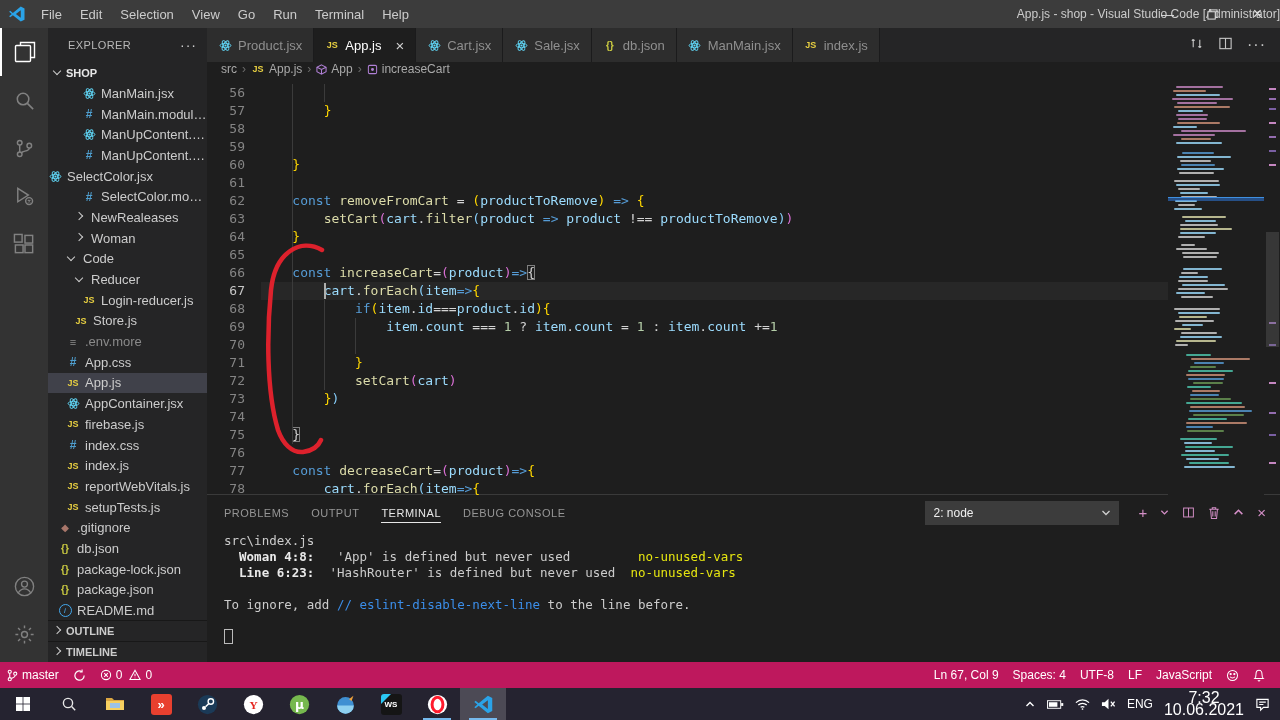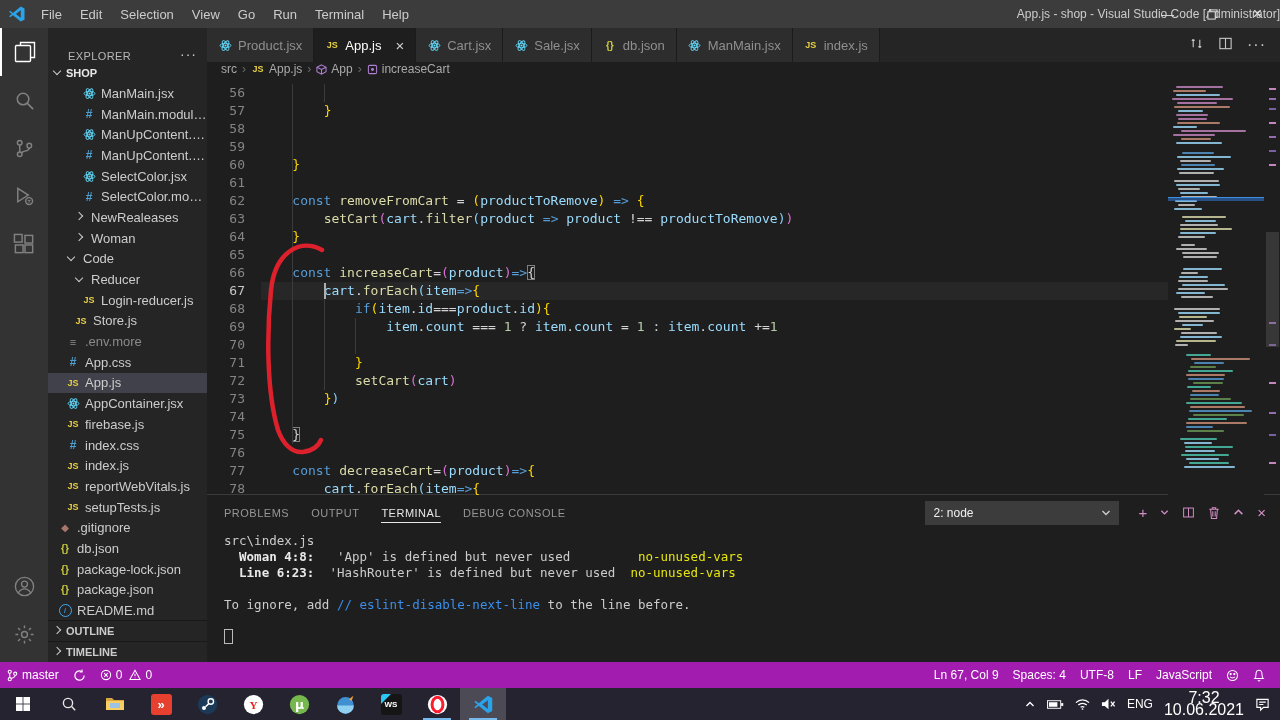--- a/index.html
+++ b/index.html
@@ -14,21 +14,21 @@
   .tb-title{position:absolute;left:0;right:0;text-align:right;font-size:12px;color:#cccccc;pointer-events:none}
   .win-controls{margin-left:auto;display:flex;z-index:2}
   .win-btn{width:45px;height:28px;display:flex;align-items:center;justify-content:center;color:#e0e0e0}
   
   .activitybar{position:absolute;top:28px;left:0;width:48px;bottom:58px;background:#333333;z-index:5}
   .ab-icon{height:48px;display:flex;align-items:center;justify-content:center;opacity:.5}
   .ab-icon.active{opacity:1;border-left:2px solid #ffffff}
   .ab-bottom{position:absolute;bottom:4px;left:0;right:0}
   
   .sidebar{position:absolute;top:28px;left:48px;width:159px;bottom:58px;background:#252526;color:#cccccc;z-index:4;overflow:hidden}
-  .sb-header{height:34px;display:flex;align-items:flex-end;padding:0 10px 0 20px;font-size:11px;color:#b8b8b8;letter-spacing:.4px}
+  .sb-header{height:34px;display:flex;align-items:center;padding:0 10px 0 20px;font-size:11px;color:#b8b8b8;letter-spacing:.4px}
   .sb-more{margin-left:auto;color:#cccccc;font-size:14px;letter-spacing:1px}
   .sb-section{height:21px;display:flex;align-items:center;font-weight:bold;font-size:11px;color:#e7e7e7;padding-left:4px;gap:2px}
   .tree{position:absolute;top:55px;left:0;right:0;bottom:41px;overflow:hidden;font-size:13px}
   .titem{height:20.7px;display:flex;align-items:center;white-space:nowrap;color:#cccccc}
   .titem.selected{background:#40414a}
   .titem .label{margin-left:5px;overflow:hidden;text-overflow:ellipsis}
   .titem .label.dim{color:#8a8a8a}
   .chev{width:10px;height:10px;position:relative;flex:0 0 10px;margin-right:2px}
   .chev::before{content:"";position:absolute;width:5px;height:5px;border-right:1px solid #cccccc;border-bottom:1px solid #cccccc;left:2px;top:1px;transform:rotate(-45deg)}
   .chev.exp::before{transform:rotate(45deg);top:0;left:2px}
@@ -79,21 +79,21 @@
   .panel-right{margin-left:auto;display:flex;align-items:center;gap:13px}
   .shellsel{width:178px;height:24px;background:#3c3c3c;color:#f0f0f0;font-size:12px;display:flex;align-items:center;padding:0 8px;justify-content:space-between;margin-right:6px}
   .picon{color:#d48fc7;display:flex;align-items:center;font-size:15px;line-height:1}
   .termbody{position:absolute;top:38px;left:17px;right:10px;bottom:2px;font-family:"DejaVu Sans Mono",monospace;font-size:12.5px;color:#cccccc}
   .tl{height:16px;line-height:16px;white-space:pre}
   .tt-b{font-weight:bold;color:#eaeaea}
   .tt-y{color:#e5e510}
   .tt-bl{color:#3b8eea}
   .term-caret{display:inline-block;width:7px;height:13px;border:1px solid #bbbbbb;vertical-align:-2px}
   
-  .statusbar{position:absolute;left:0;right:0;bottom:32px;height:26px;background:#a21caf;display:flex;align-items:center;color:#ffffff;font-size:12px;z-index:6}
+  .statusbar{position:absolute;left:0;right:0;bottom:32px;height:26px;background:#be185d;display:flex;align-items:center;color:#ffffff;font-size:12px;z-index:6}
   .st-item{display:flex;align-items:center;gap:4px;padding:0 7px;height:100%}
   .st-right{margin-left:auto;display:flex;align-items:center;padding-right:8px}
   
   .taskbar{position:absolute;left:0;right:0;bottom:0;height:32px;background:#252330;display:flex;align-items:center;z-index:7}
   .tk-slot{width:46px;height:32px;display:flex;align-items:center;justify-content:center;position:relative;flex:0 0 46px}
   .tk-slot.running::after{content:"";position:absolute;bottom:0;left:9px;right:9px;height:2px;background:#76b9ed}
   .tk-slot.activeapp{background:rgba(255,255,255,.18)}
   .tk-red{width:21px;height:21px;background:#e8402f;border-radius:3px;color:#fff;display:flex;align-items:center;justify-content:center;font-size:13px;font-weight:bold}
   .tk-ws{width:21px;height:21px;background:#151515;border-radius:3px;color:#fff;display:flex;align-items:center;justify-content:center;font-size:8px;font-weight:bold;position:relative;overflow:hidden}
   .tk-ws::before{content:"";position:absolute;top:0;left:0;border-style:solid;border-width:10px 10px 0 0;border-color:#2bc8f5 transparent transparent transparent}
@@ -225,21 +225,21 @@
             </g>
             <circle cx="12" cy="12" r="2" fill="#61dafb"></circle>
           </svg>
         </span>
         <span class="label">ManUpContent.jsx</span>
       </div>
       <div class="titem" style="padding-left: 34px;">
         <span class="fi fi-hash">#</span>
         <span class="label">ManUpContent.m...</span>
       </div>
-      <div class="titem" style="padding-left: 34px;">
+      <div class="titem" style="">
         <span class="fi">
           <svg width="13" height="13" viewBox="0 0 24 24">
             <g stroke="#61dafb" fill="none" stroke-width="1.7">
               <ellipse cx="12" cy="12" rx="10" ry="4"></ellipse>
               <ellipse cx="12" cy="12" rx="10" ry="4" transform="rotate(60 12 12)"></ellipse>
               <ellipse cx="12" cy="12" rx="10" ry="4" transform="rotate(120 12 12)"></ellipse>
             </g>
             <circle cx="12" cy="12" r="2" fill="#61dafb"></circle>
           </svg>
         </span>

